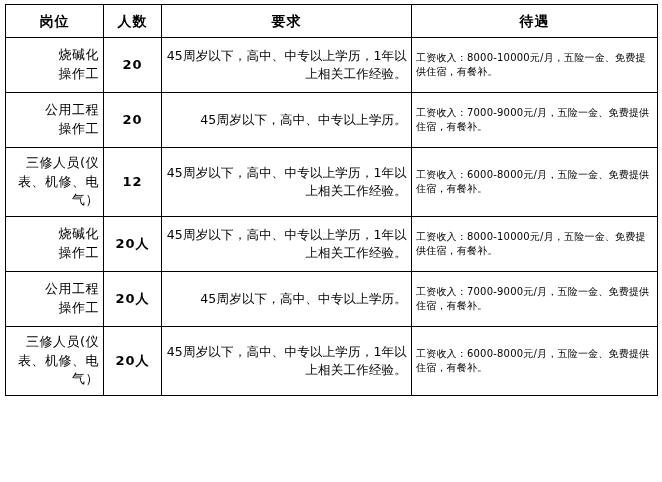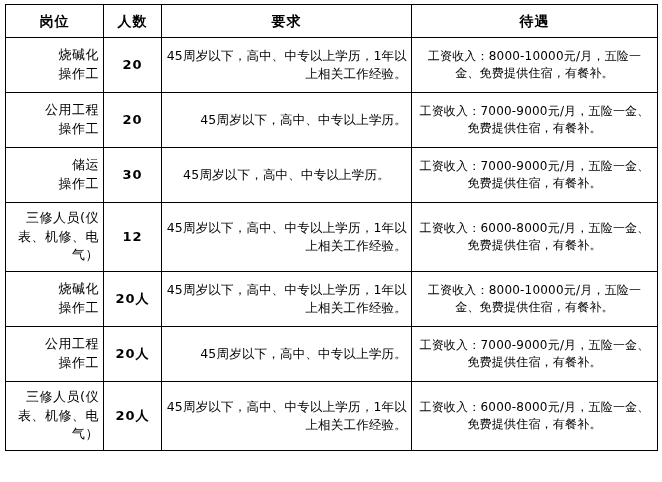--- a/index.html
+++ b/index.html
@@ -58,22 +58,22 @@
   }
   td.req {
     text-align: right;
     font-size: 12.5px;
     letter-spacing: 0.2px;
   }
   td.req.center {
     text-align: center;
   }
   td.pay {
-    text-align: center;
-    font-size: 12px;
+    text-align: left;
+    font-size: 10px;
     letter-spacing: 0.2px;
   }
   .row-tall td { height: 48px; }
   .row-xtall td { height: 62px; }
 </style>
 </head>
 <body>
 
 <div class="sheet">
   <table class="job-table">
@@ -97,26 +97,20 @@
           <td class="count">20</td>
           <td class="req">45周岁以下，高中、中专以上学历，1年以上相关工作经验。</td>
           <td class="pay">工资收入：8000-10000元/月，五险一金、免费提供住宿，有餐补。</td>
         </tr>
         <tr class="row-tall">
           <td class="post">公用工程<br>操作工</td>
           <td class="count">20</td>
           <td class="req">45周岁以下，高中、中专以上学历。</td>
           <td class="pay">工资收入：7000-9000元/月，五险一金、免费提供住宿，有餐补。</td>
         </tr>
-        <tr class="row-tall">
-          <td class="post">储运<br>操作工</td>
-          <td class="count">30</td>
-          <td class="req center">45周岁以下，高中、中专以上学历。</td>
-          <td class="pay">工资收入：7000-9000元/月，五险一金、免费提供住宿，有餐补。</td>
-        </tr>
         <tr class="row-xtall">
           <td class="post">三修人员(仪表、机修、电气）</td>
           <td class="count">12</td>
           <td class="req">45周岁以下，高中、中专以上学历，1年以上相关工作经验。</td>
           <td class="pay">工资收入：6000-8000元/月，五险一金、免费提供住宿，有餐补。</td>
         </tr>
         <tr class="row-tall">
           <td class="post">烧碱化<br>操作工</td>
           <td class="count">20人</td>
           <td class="req">45周岁以下，高中、中专以上学历，1年以上相关工作经验。</td>

